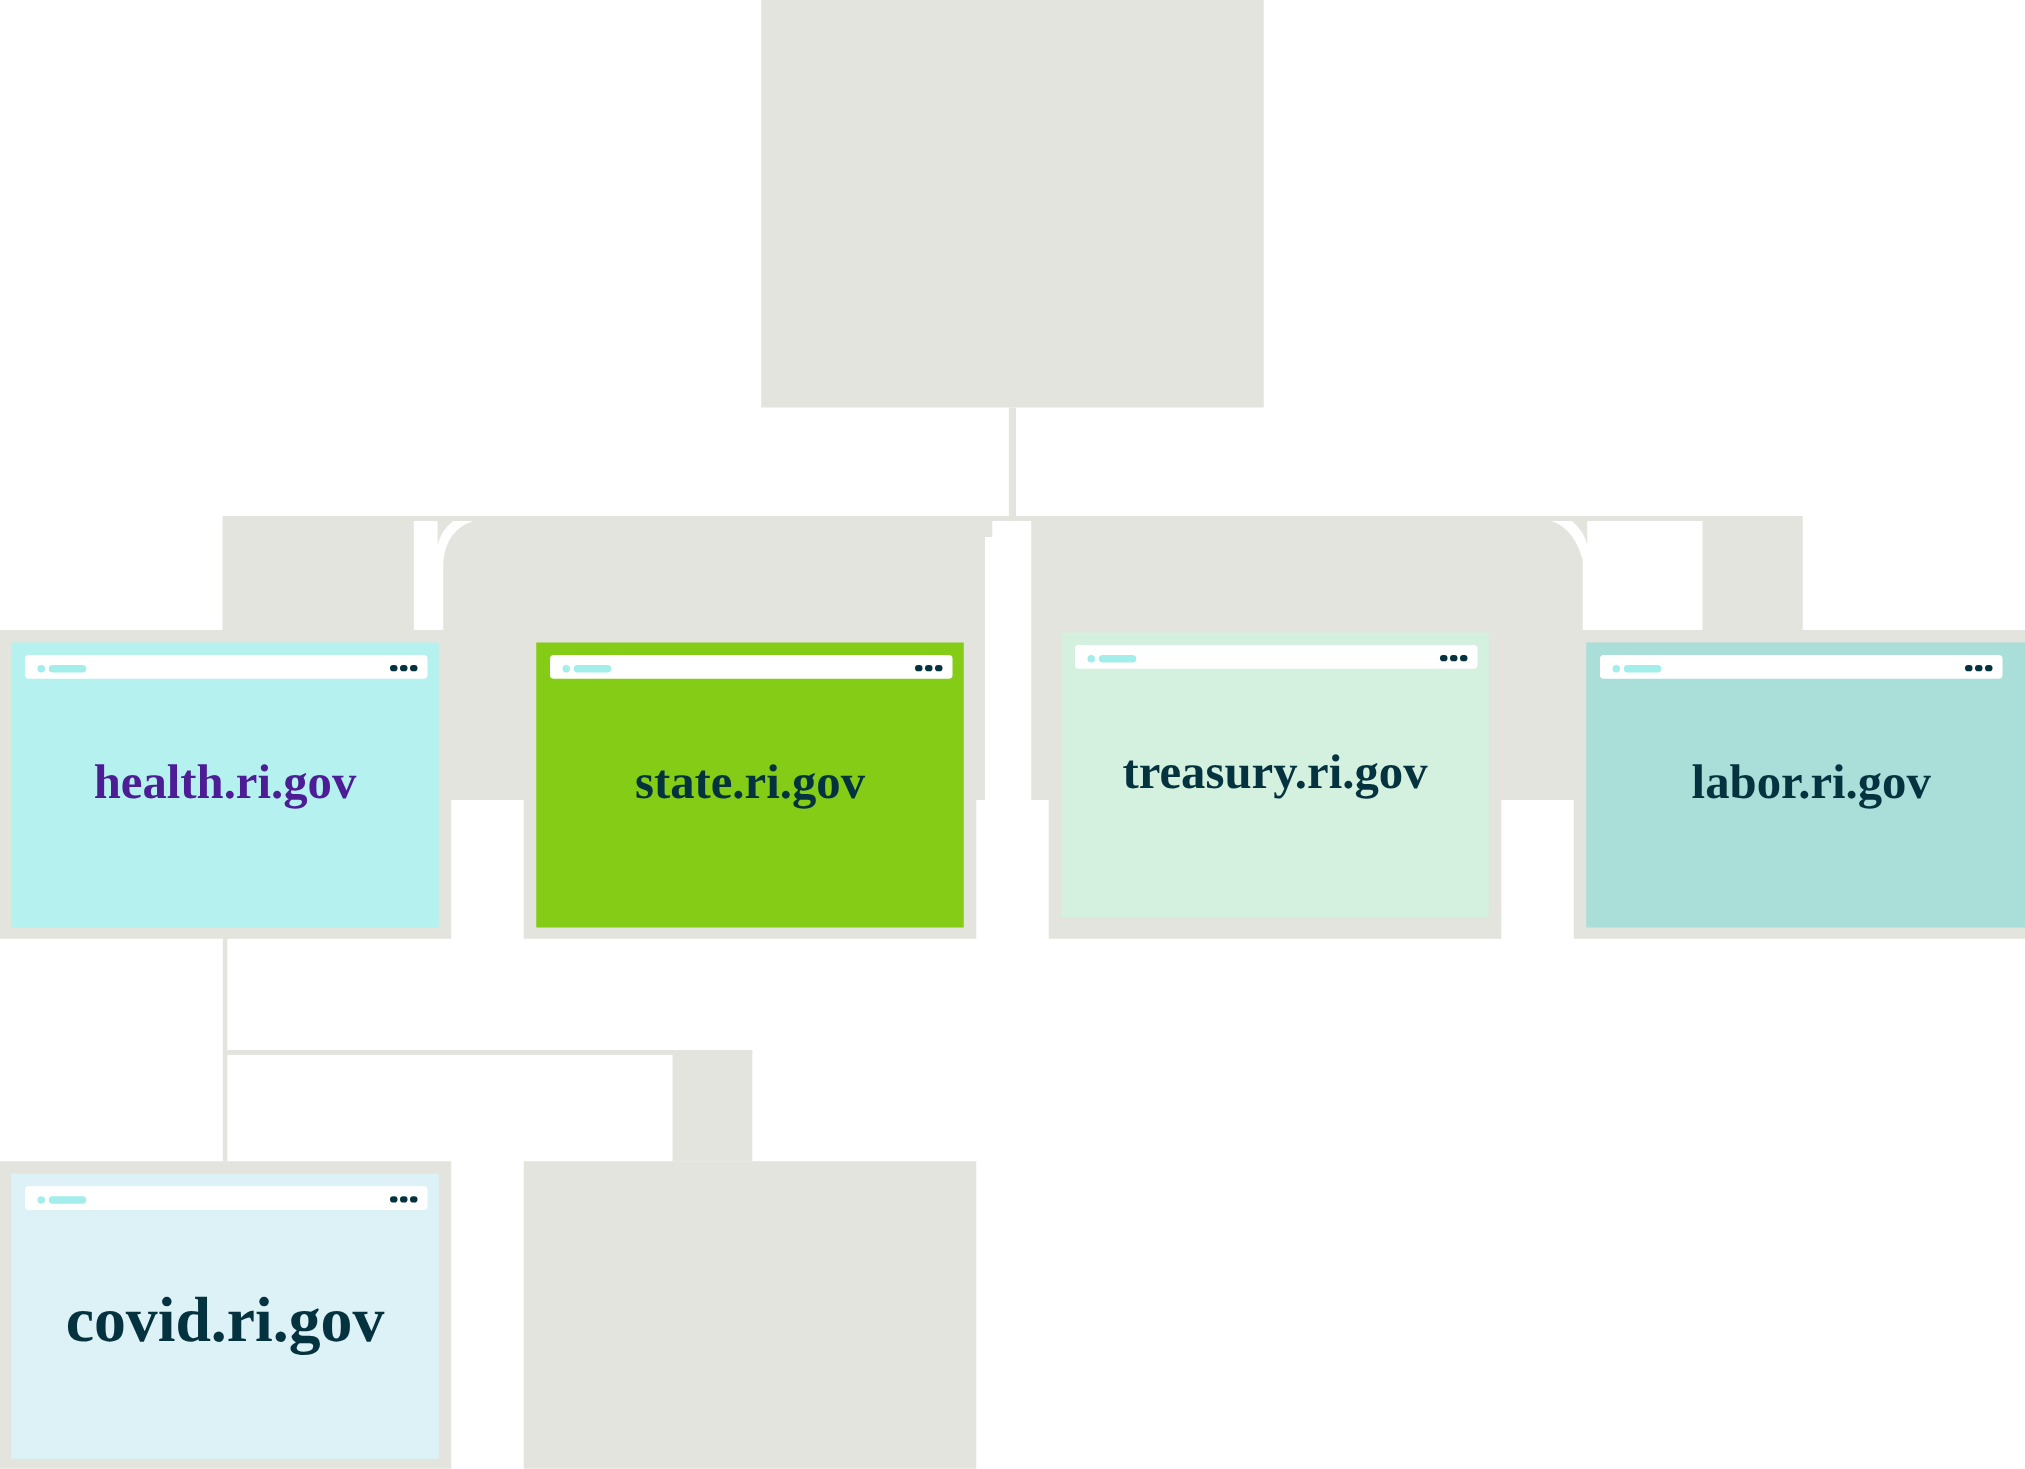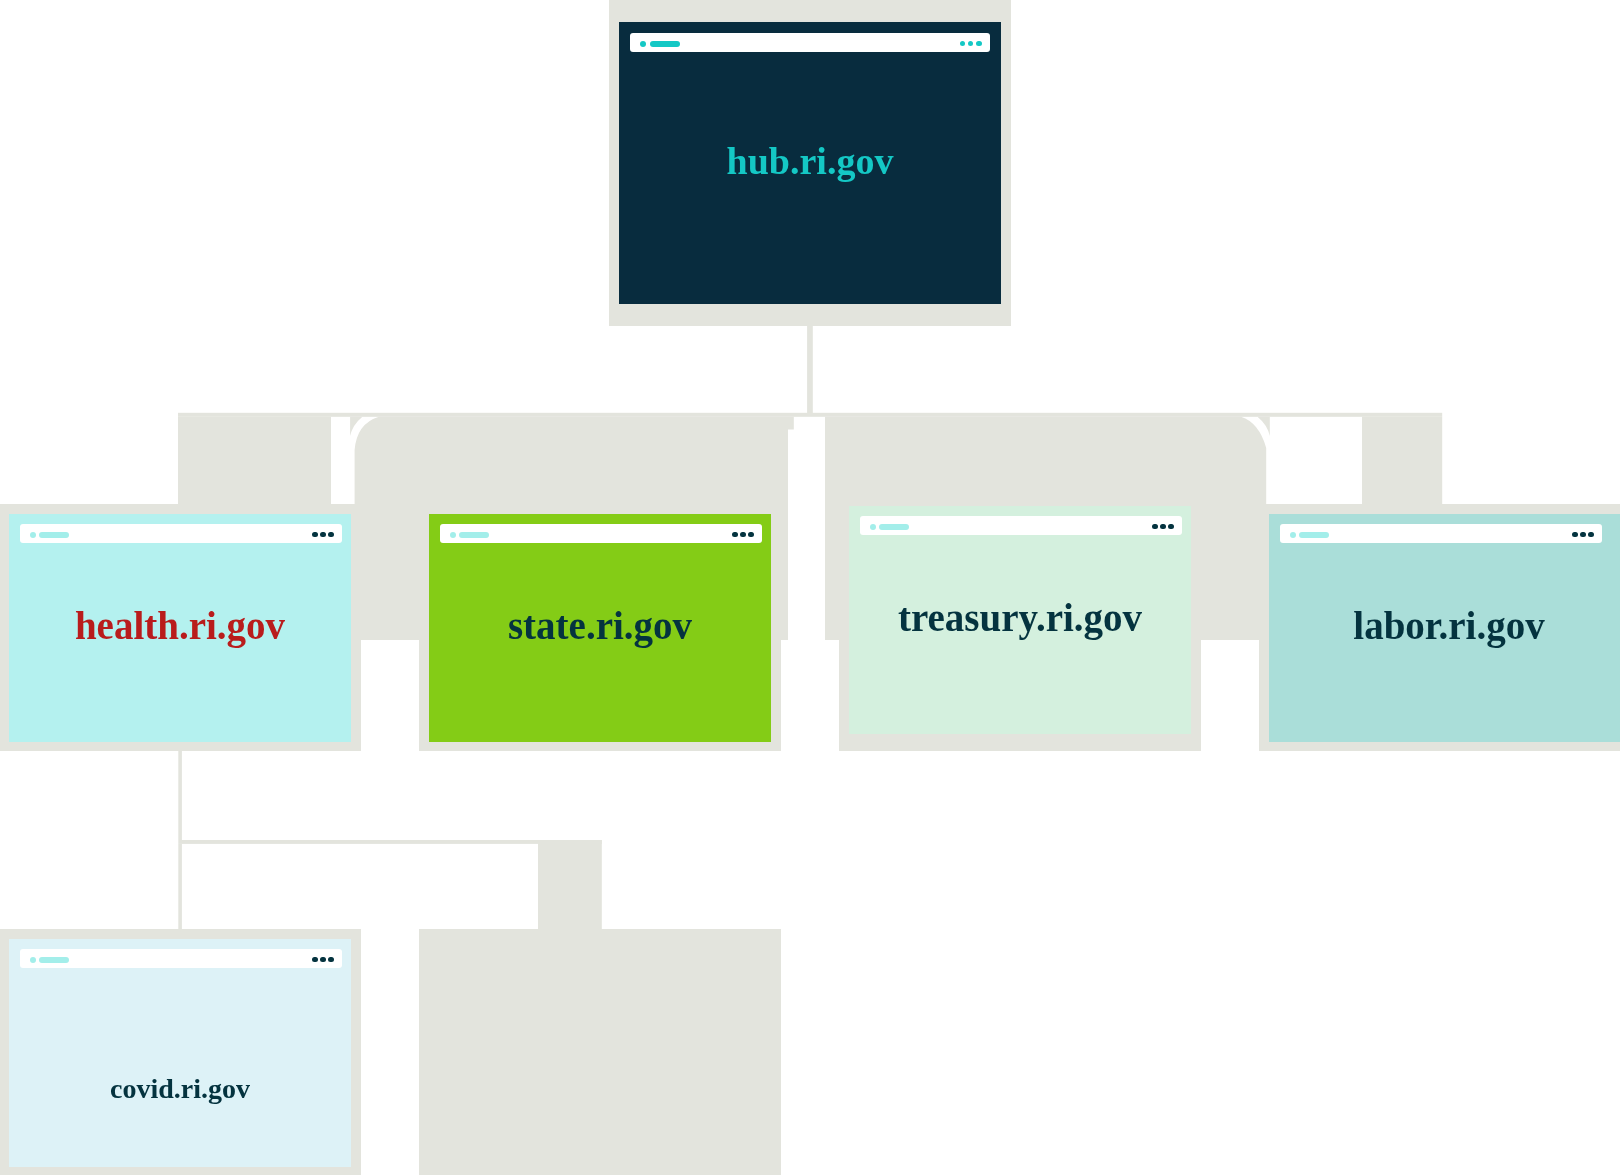--- a/index.html
+++ b/index.html
@@ -33,45 +33,33 @@
     <path d="M1269.8 416.8 L1257.5 416.8 Q1267.4 425 1269.8 436 Z"></path>
     <rect x="1362" y="416.8" width="80.2" height="223.2"></rect>
     <rect x="178.3" y="750.5" width="3.6" height="89.5"></rect>
     <rect x="178.3" y="840" width="423.5" height="3.9"></rect>
     <rect x="178.3" y="843.9" width="3.6" height="85.2"></rect>
     <rect x="538" y="840" width="63.8" height="89.1"></rect>
   </g>
 </svg>
 
 <div class="frame" style="left:609px;top:0px;width:402px;height:326px;"></div>
-<div class="card" style="left:619px;top:22px;width:382px;height:282px;background:#082c3e;">
-  <div class="urlbar" style="left:11px;top:10.5px;width:360px;height:19px;">
-    <span class="favicon" style="left:10px;top:8px;width:6px;height:6px;background:#14c8c5;"></span>
-    <span class="addr" style="left:19.5px;top:8px;width:30px;height:6px;background:#14c8c5;"></span>
-    <span class="dots" style="right:8.5px;top:8px;gap:2.7px;">
-      <i class="dot" style="width:5.5px;height:5.5px;background:#14c8c5;"></i>
-      <i class="dot" style="width:5.5px;height:5.5px;background:#14c8c5;"></i>
-      <i class="dot" style="width:5.5px;height:5.5px;background:#14c8c5;"></i>
-    </span>
-  </div>
-  <div class="title" style="top:117px;font-size:38px;color:#14c8c5;">hub.ri.gov</div>
-</div>
 
 <div class="frame" style="left:-1px;top:504px;width:362px;height:247px;"></div>
 <div class="card" style="left:9px;top:514px;width:342px;height:228px;background:#b4f1ef;">
   <div class="urlbar" style="left:10.5px;top:10px;width:322px;height:19px;">
     <span class="favicon" style="left:10px;top:8px;width:6px;height:6px;background:#a3eeea;"></span>
     <span class="addr" style="left:19.5px;top:8px;width:30px;height:6px;background:#a3eeea;"></span>
     <span class="dots" style="right:8px;top:8px;gap:2.7px;">
       <i class="dot" style="width:5.3px;height:5.3px;background:#04333f;"></i>
       <i class="dot" style="width:5.3px;height:5.3px;background:#04333f;"></i>
       <i class="dot" style="width:5.3px;height:5.3px;background:#04333f;"></i>
     </span>
   </div>
-  <div class="title" style="top:88.5px;font-size:39px;color:#b91c1c;">health.ri.gov</div>
+  <div class="title" style="top:88.5px;font-size:39px;color:#4c1d95;">health.ri.gov</div>
 </div>
 
 <div class="frame" style="left:419px;top:504px;width:362px;height:247px;"></div>
 <div class="card" style="left:429px;top:514px;width:342px;height:228px;background:#84cc16;">
   <div class="urlbar" style="left:10.5px;top:10px;width:322px;height:19px;">
     <span class="favicon" style="left:10px;top:8px;width:6px;height:6px;background:#a3eeea;"></span>
     <span class="addr" style="left:19.5px;top:8px;width:30px;height:6px;background:#a3eeea;"></span>
     <span class="dots" style="right:8px;top:8px;gap:2.7px;">
       <i class="dot" style="width:5.3px;height:5.3px;background:#04333f;"></i>
       <i class="dot" style="width:5.3px;height:5.3px;background:#04333f;"></i>
@@ -113,18 +101,18 @@
 <div class="card" style="left:9px;top:939px;width:342px;height:228px;background:#ddf2f7;">
   <div class="urlbar" style="left:10.5px;top:10px;width:322px;height:19px;">
     <span class="favicon" style="left:10px;top:8px;width:6px;height:6px;background:#a3eeea;"></span>
     <span class="addr" style="left:19.5px;top:8px;width:30px;height:6px;background:#a3eeea;"></span>
     <span class="dots" style="right:8px;top:8px;gap:2.7px;">
       <i class="dot" style="width:5.3px;height:5.3px;background:#04333f;"></i>
       <i class="dot" style="width:5.3px;height:5.3px;background:#04333f;"></i>
       <i class="dot" style="width:5.3px;height:5.3px;background:#04333f;"></i>
     </span>
   </div>
-  <div class="title" style="top:88.5px;font-size:28px;color:#04333f;margin-top:45px;">covid.ri.gov</div>
+  <div class="title" style="top:88.5px;font-size:51px;color:#04333f;">covid.ri.gov</div>
 </div>
 
 <div class="frame" style="left:419px;top:929px;width:362px;height:247px;"></div>
 
 </div>
 
 </body></html>

